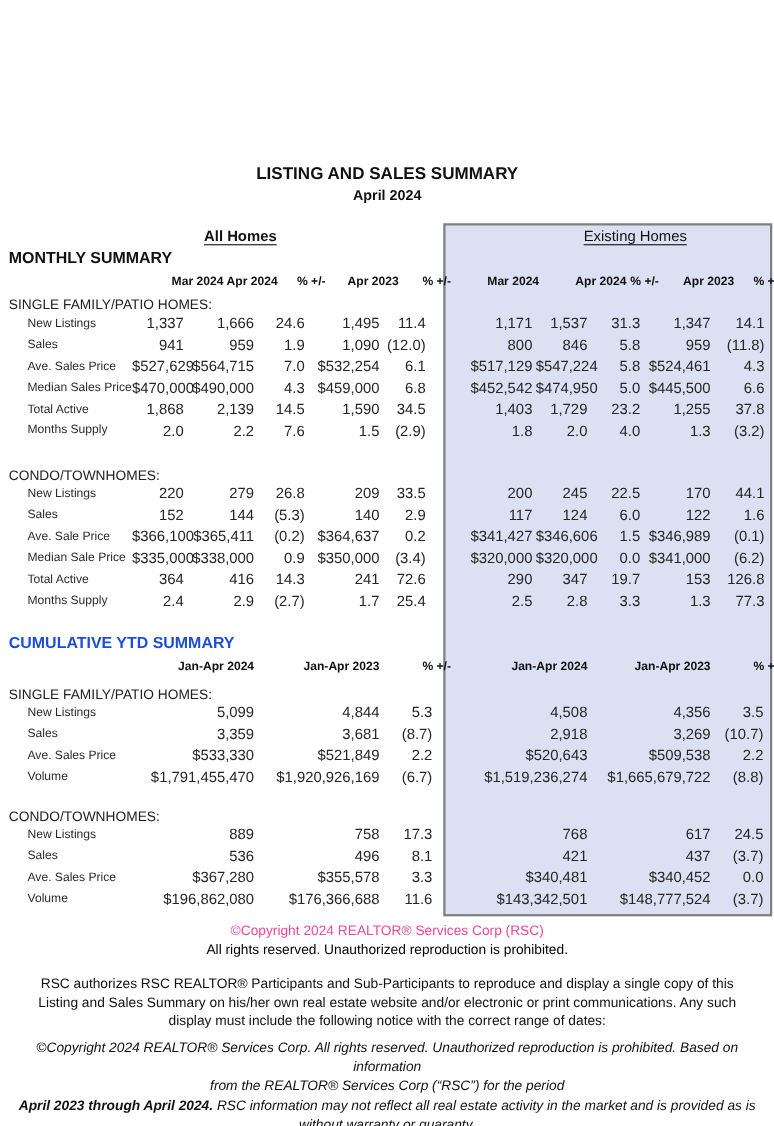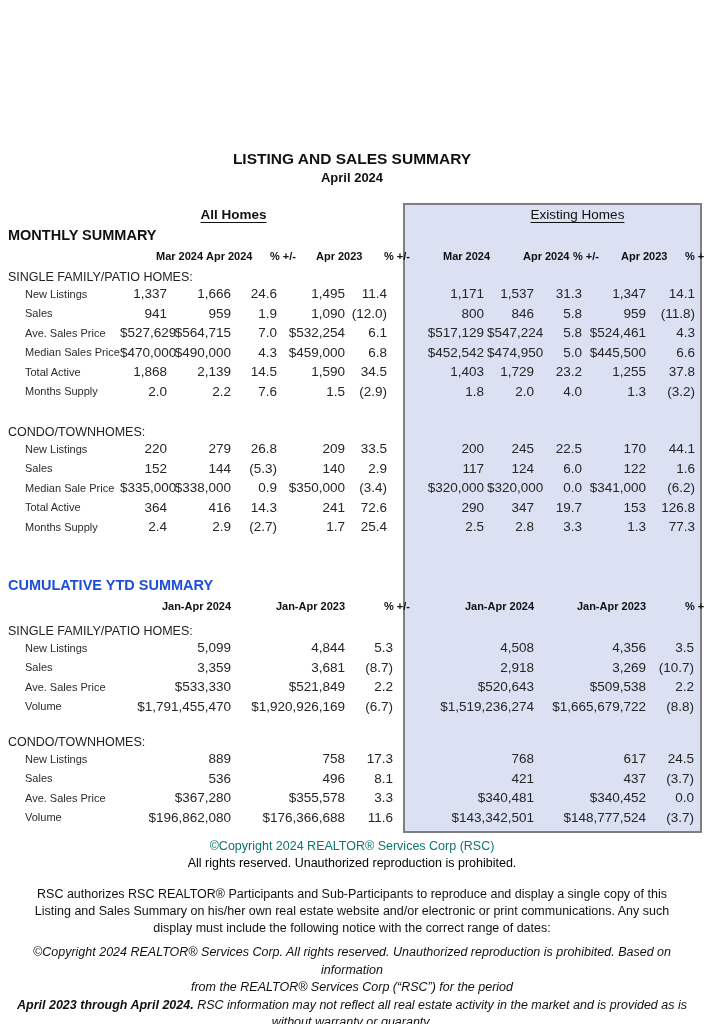--- a/index.html
+++ b/index.html
@@ -14,21 +14,21 @@
   .logo-acronym { font-size:43px; font-weight:bold; letter-spacing:2px; color:#97999c; line-height:1; }
   .logo-wordmark { margin-top:4px; font-size:17px; font-weight:bold; letter-spacing:3.5px; color:#97999c; }
   .logo-wordmark sup { font-size:8px; letter-spacing:0; }
   
   .doc-title { position:absolute; top:150px; left:0; width:704px; text-align:center; font-size:15.5px; font-weight:bold; color:#111; }
   .doc-subtitle { position:absolute; top:170px; left:0; width:704px; text-align:center; font-size:13px; font-weight:bold; color:#111; }
   
   .panel { position:absolute; left:403px; top:203px; width:299px; height:630px;
            box-sizing:border-box; background:#dbe0f2; border:2px solid #7f7f7f; z-index:1; }
   
-  .all-homes-h { position:absolute; top:207px; left:35px; width:397px; text-align:center; z-index:2;
+  .all-homes-h { position:absolute; top:207px; left:20px; width:397px; text-align:center; z-index:2;
                  font-size:13.5px; font-weight:bold; text-decoration:underline; text-underline-offset:3px; color:#111; }
   .existing-h  { position:absolute; top:207px; left:424px; width:307px; text-align:center; z-index:2;
                  font-size:13.5px; font-weight:normal; text-decoration:underline; text-underline-offset:3px; color:#111; }
   .monthly-title { position:absolute; top:227px; left:8px; font-size:14.5px; font-weight:bold; color:#111; z-index:2; }
   .ytd-title     { position:absolute; top:577px; left:8px; font-size:14.5px; font-weight:bold; color:#1d4ed8; z-index:2; }
   
   .t { position:absolute; border-collapse:collapse; table-layout:fixed; z-index:2; }
   .t td { padding:0 3px 0 0; white-space:nowrap; overflow:visible; }
   .t .num { text-align:right; font-size:13.5px; color:#262626; }
   .t .h   { font-weight:bold; font-size:11px; text-align:right; color:#111;padding-left:36px; }
@@ -38,21 +38,21 @@
   .t tr.group-row { height:18px; }
   .t tr.group-row td { font-size:12.5px; text-align:left; padding:0; color:#222; vertical-align:bottom; }
   .t tr.data-row { height:19.5px; }
   .t tbody.spacer tr { height:20px; }
   .monthly-t { top:246px; left:8px; width:690px; }
   .ytd-t     { top:596px; left:8px; width:689px; }
   .ytd-t tbody.spacer tr { height:16px; }
   .ytd-t tr.group-row { height:22px; }
   .ytd-t tr.group-row.second { height:17px; }
   
-  .f-line1 { position:absolute; top:839px; left:0; width:704px; text-align:center; font-size:12.5px; color:#0f766e; }
+  .f-line1 { position:absolute; top:839px; left:0; width:704px; text-align:center; font-size:12.5px; color:#ec4899; }
   .f-line2 { position:absolute; top:856px; left:0; width:704px; text-align:center; font-size:12.5px; color:#000000; }
   .f-auth  { position:absolute; top:886px; left:18px; width:668px; text-align:center; font-size:12.5px; line-height:17px; color:#111; }
   .f-notice{ position:absolute; top:944px; left:14px; width:676px; text-align:center; font-size:12.5px; line-height:17.5px;
              font-style:italic; color:#111; }
   .f-notice b { font-weight:bold;text-align:right; }
 </style>
 </head>
 <body>
 
 <div class="page">
@@ -219,20 +219,34 @@
           <td class="num">140</td>
           <td class="num">2.9</td>
           <td class="gapcol"></td>
           <td class="num">117</td>
           <td class="num">124</td>
           <td class="num">6.0</td>
           <td class="num">122</td>
           <td class="num">1.6</td>
         </tr>
         <tr class="data-row">
+          <td class="row-label">Ave. Sale Price</td>
+          <td class="num">$366,100</td>
+          <td class="num">$365,411</td>
+          <td class="num">(0.2)</td>
+          <td class="num">$364,637</td>
+          <td class="num">0.2</td>
+          <td class="gapcol"></td>
+          <td class="num">$341,427</td>
+          <td class="num">$346,606</td>
+          <td class="num">1.5</td>
+          <td class="num">$346,989</td>
+          <td class="num">(0.1)</td>
+        </tr>
+        <tr class="data-row">
           <td class="row-label">Median Sale Price</td>
           <td class="num">$335,000</td>
           <td class="num">$338,000</td>
           <td class="num">0.9</td>
           <td class="num">$350,000</td>
           <td class="num">(3.4)</td>
           <td class="gapcol"></td>
           <td class="num">$320,000</td>
           <td class="num">$320,000</td>
           <td class="num">0.0</td>

